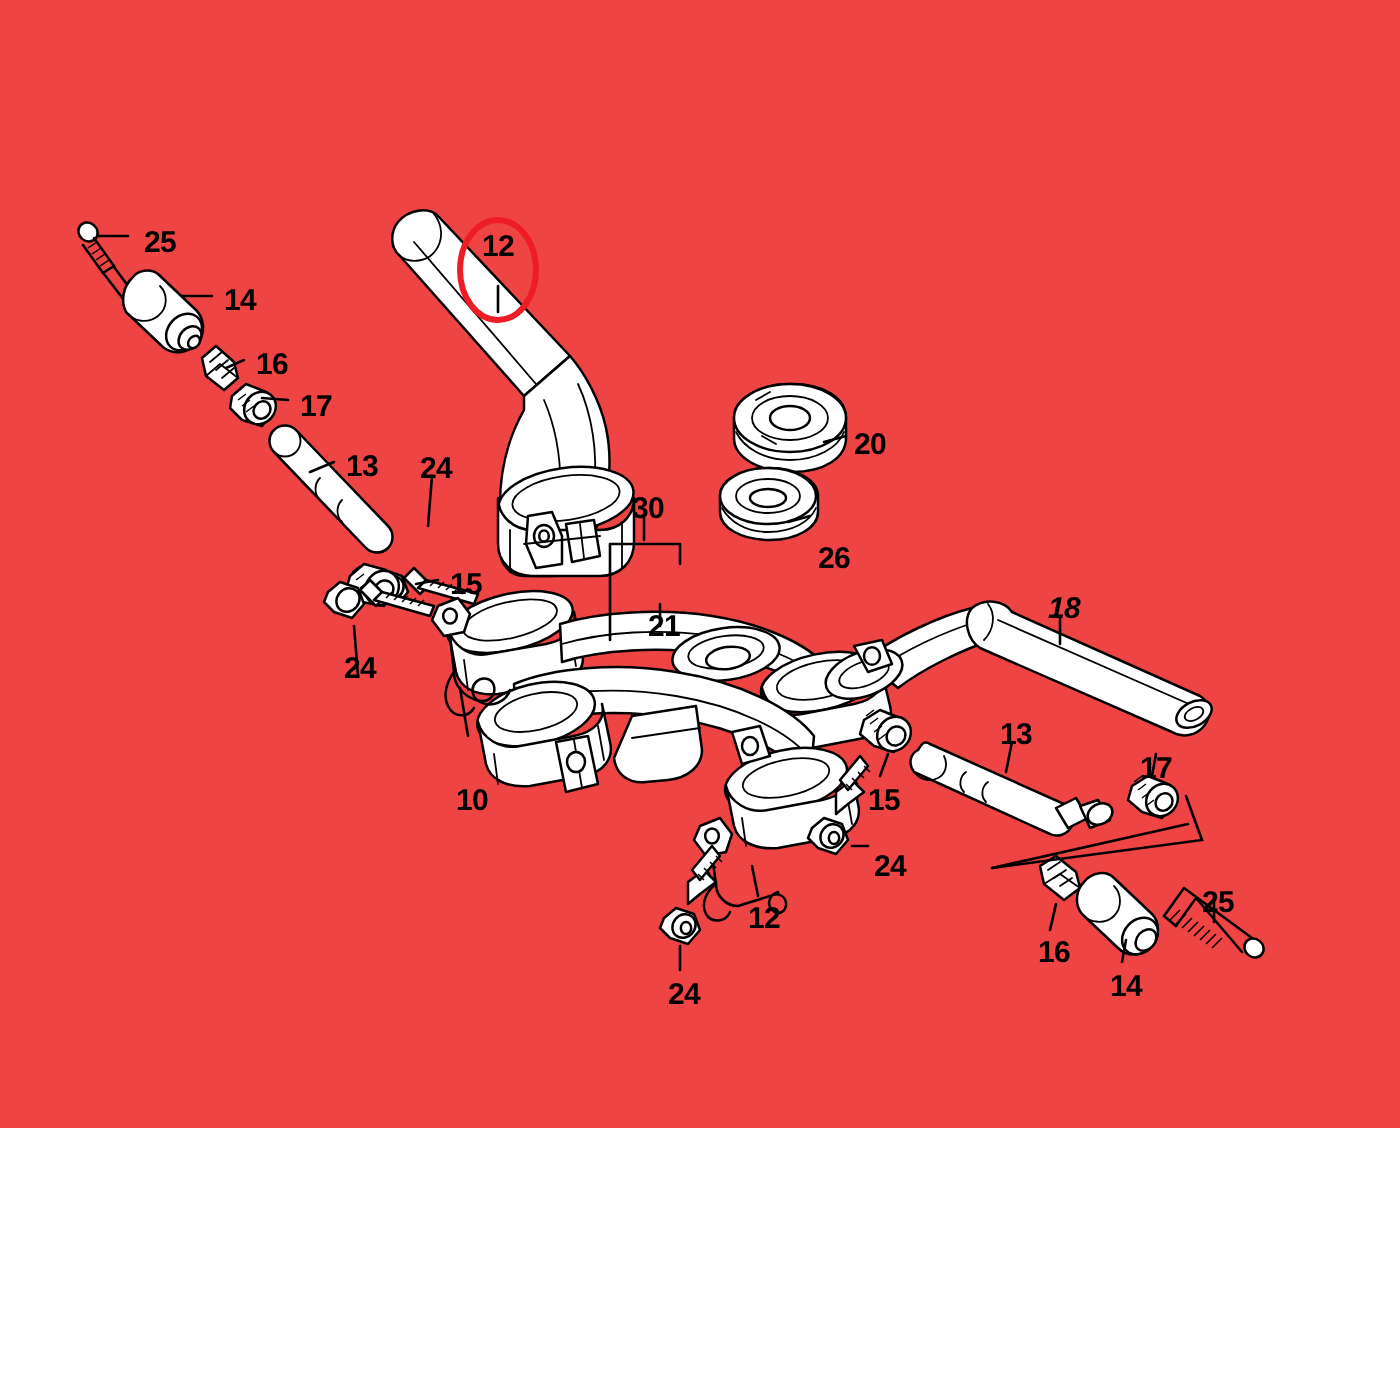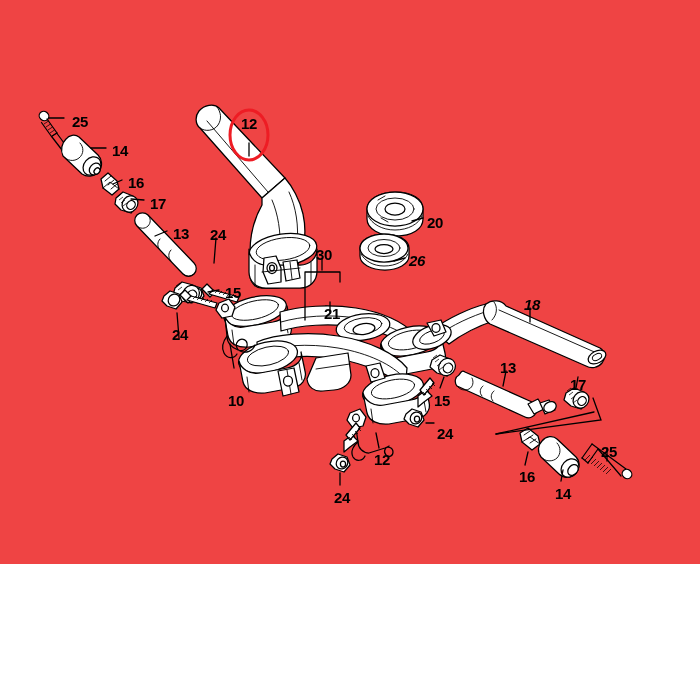--- a/index.html
+++ b/index.html
@@ -400,21 +400,21 @@
   <div class="num-label" style="left:150px; top:196px;">17</div>
   <div class="num-label" style="left:173px; top:226px;">13</div>
   <div class="num-label" style="left:241px; top:116px;">12</div>
   <div class="num-label" style="left:210px; top:227px;">24</div>
   <div class="num-label" style="left:225px; top:285px;">15</div>
   <div class="num-label" style="left:172px; top:327px;">24</div>
   <div class="num-label" style="left:228px; top:393px;">10</div>
   <div class="num-label" style="left:316px; top:247px;">30</div>
   <div class="num-label" style="left:324px; top:306px;">21</div>
   <div class="num-label" style="left:427px; top:215px;">20</div>
-  <div class="num-label" style="left:409px; top:253px;font-style:italic;">26</div>
+  <div class="num-label" style="left:409px; top:272px;">26</div>
   <div class="num-label" style="left:524px; top:297px;font-style:italic;">18</div>
   <div class="num-label" style="left:500px; top:360px;">13</div>
   <div class="num-label" style="left:434px; top:393px;">15</div>
   <div class="num-label" style="left:570px; top:377px;">17</div>
   <div class="num-label" style="left:437px; top:426px;">24</div>
   <div class="num-label" style="left:374px; top:452px;">12</div>
   <div class="num-label" style="left:334px; top:490px;">24</div>
   <div class="num-label" style="left:519px; top:469px;">16</div>
   <div class="num-label" style="left:555px; top:486px;">14</div>
   <div class="num-label" style="left:601px; top:444px;">25</div>

